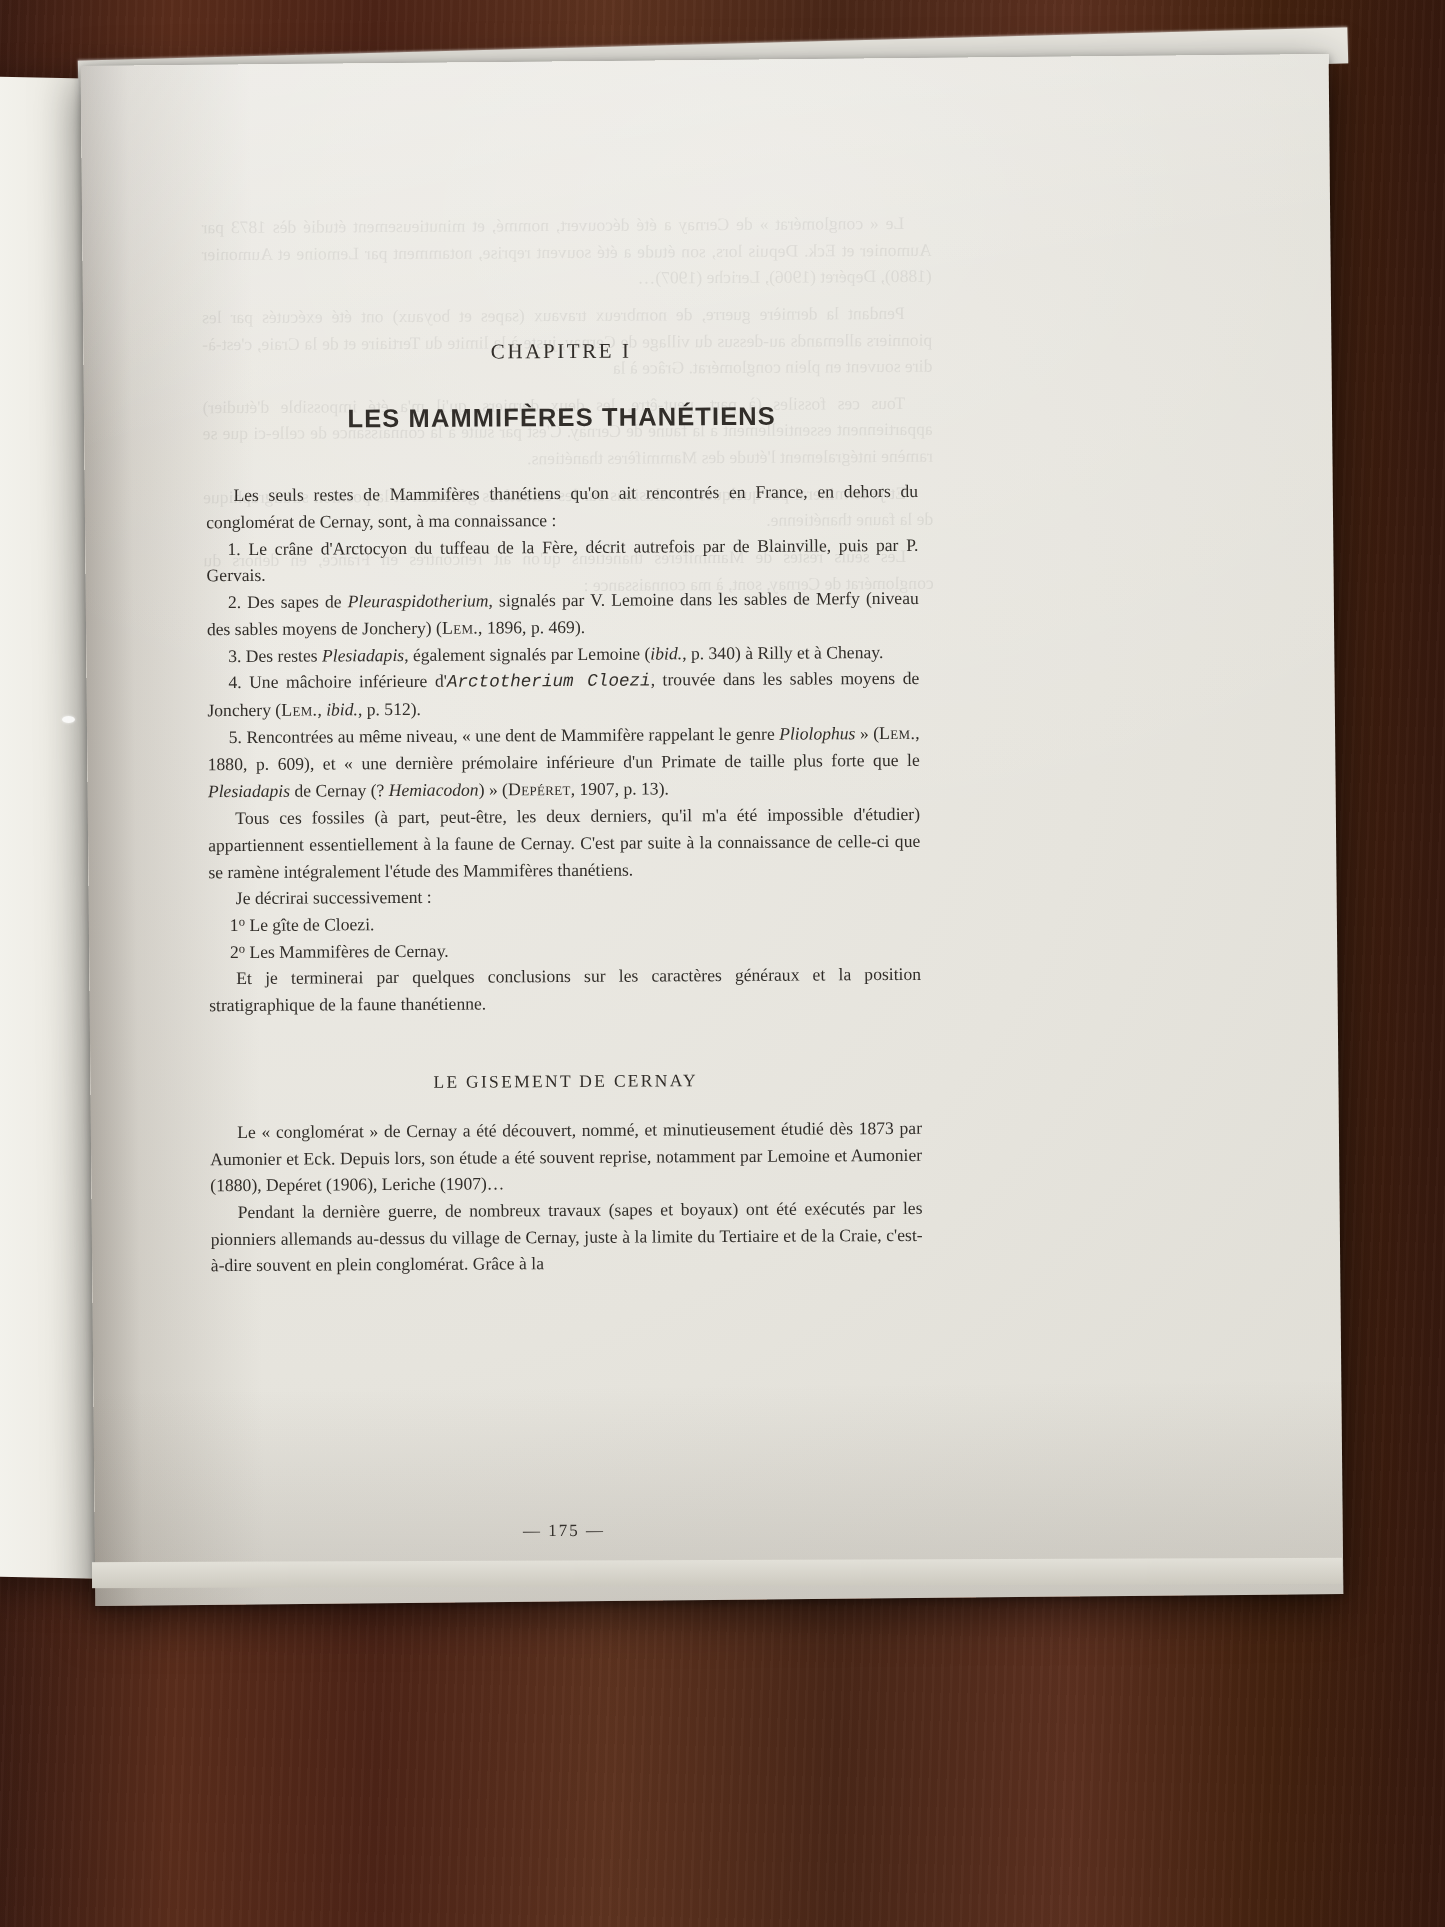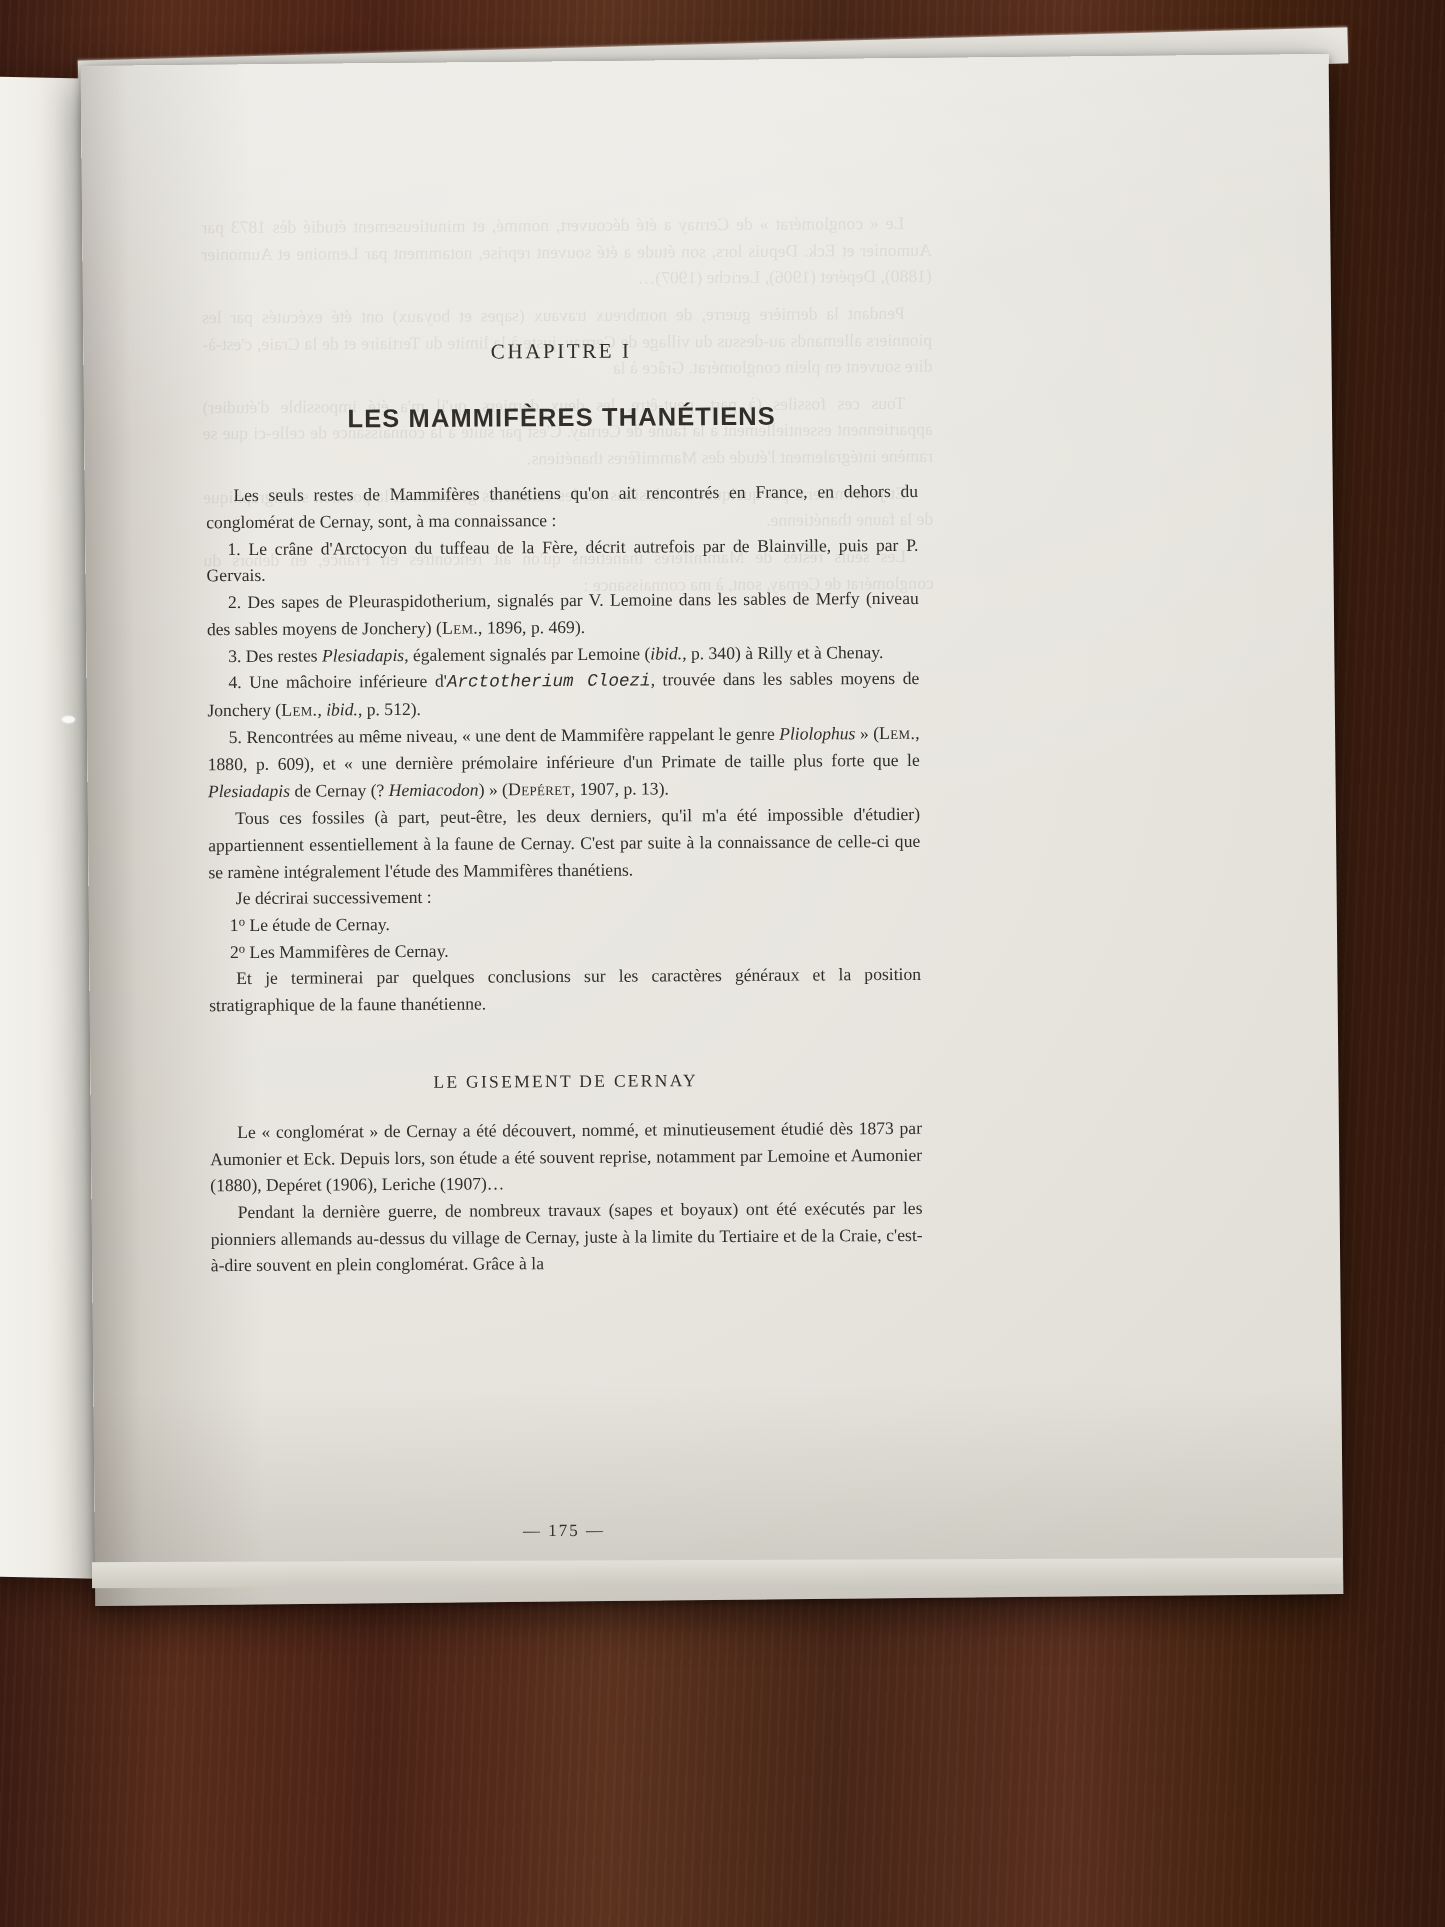--- a/index.html
+++ b/index.html
@@ -172,32 +172,32 @@
 <div id="typeblock">
 
   <div class="chapitre">CHAPITRE I</div>
 
   <div class="maintitle">LES MAMMIFÈRES THANÉTIENS</div>
 
   <p>Les seuls restes de Mammifères thanétiens qu'on ait rencontrés en France, en dehors du conglomérat de Cernay, sont, à ma connaissance :</p>
 
   <div id="items-host">
       <p class="item"><span>1.</span><span> Le crâne d'</span><span style=" margin-top: 36px;">Arctocyon</span><span> du tuffeau de la Fère, décrit autrefois par de Blainville, puis par P. Gervais.</span></p>
-      <p class="item"><span>2.</span><span> Des sapes de </span><span style="">Pleuraspidotherium</span><span>, signalés par V. Lemoine dans les sables de Merfy (niveau des sables moyens de Jonchery) (</span><span class="sc">Lem.</span><span>, 1896, p. 469).</span></p>
+      <p class="item"><span>2.</span><span> Des sapes de </span><span style="font-style: italic;">Pleuraspidotherium</span><span>, signalés par V. Lemoine dans les sables de Merfy (niveau des sables moyens de Jonchery) (</span><span class="sc">Lem.</span><span>, 1896, p. 469).</span></p>
       <p class="item"><span>3.</span><span> Des restes </span><span style="font-style: italic;">Plesiadapis</span><span>, également signalés par Lemoine (</span><span style="font-style: italic;">ibid.</span><span>, p. 340) à Rilly et à Chenay.</span></p>
       <p class="item"><span>4.</span><span> Une mâchoire inférieure d'</span><span style="font-style: italic; font-family: Liberation Mono, monospace;">Arctotherium Cloezi</span><span>, trouvée dans les sables moyens de Jonchery (</span><span class="sc">Lem.</span><span>, </span><span style="font-style: italic;">ibid.</span><span>, p. 512).</span></p>
       <p class="item"><span>5.</span><span> Rencontrées au même niveau, « une dent de Mammifère rappelant le genre </span><span style="font-style: italic;">Pliolophus</span><span> » (</span><span class="sc">Lem.</span><span>, 1880, p. 609), et « une dernière prémolaire inférieure d'un Primate de taille plus forte que le </span><span style="font-style: italic;">Plesiadapis</span><span> de Cernay (? </span><span style="font-style: italic;">Hemiacodon</span><span>) » (</span><span class="sc">Depéret</span><span>, 1907, p. 13).</span></p>
     </div>
 
   <p>Tous ces fossiles (à part, peut-être, les deux derniers, qu'il m'a été impossible d'étudier) appartiennent essentiellement à la faune de Cernay. C'est par suite à la connaissance de celle-ci que se ramène intégralement l'étude des Mammifères thanétiens.</p>
 
   <p>Je décrirai successivement :</p>
 
   <div id="enum-host">
-      <p class="item"><span>1</span><span class="sup">o</span><span> Le étude de Cernay.</span></p>
+      <p class="item"><span>1</span><span class="sup">o</span><span> Le gîte de Cloezi.</span></p>
       <p class="item"><span>2</span><span class="sup">o</span><span> Les Mammifères de Cernay.</span></p>
     </div>
 
   <p>Et je terminerai par quelques conclusions sur les caractères généraux et la position stratigraphique de la faune thanétienne.</p>
 
   <p class="sec-head">LE GISEMENT DE CERNAY</p>
 
   <p>Le « conglomérat » de Cernay a été découvert, nommé, et minutieusement étudié dès 1873 par Aumonier et Eck. Depuis lors, son étude a été souvent reprise, notamment par Lemoine et Aumonier (1880), Depéret (1906), Leriche (1907)…</p>
 
   <p>Pendant la dernière guerre, de nombreux travaux (sapes et boyaux) ont été exécutés par les pionniers allemands au-dessus du village de Cernay, juste à la limite du Tertiaire et de la Craie, c'est-à-dire souvent en plein conglomérat. Grâce à la</p>

